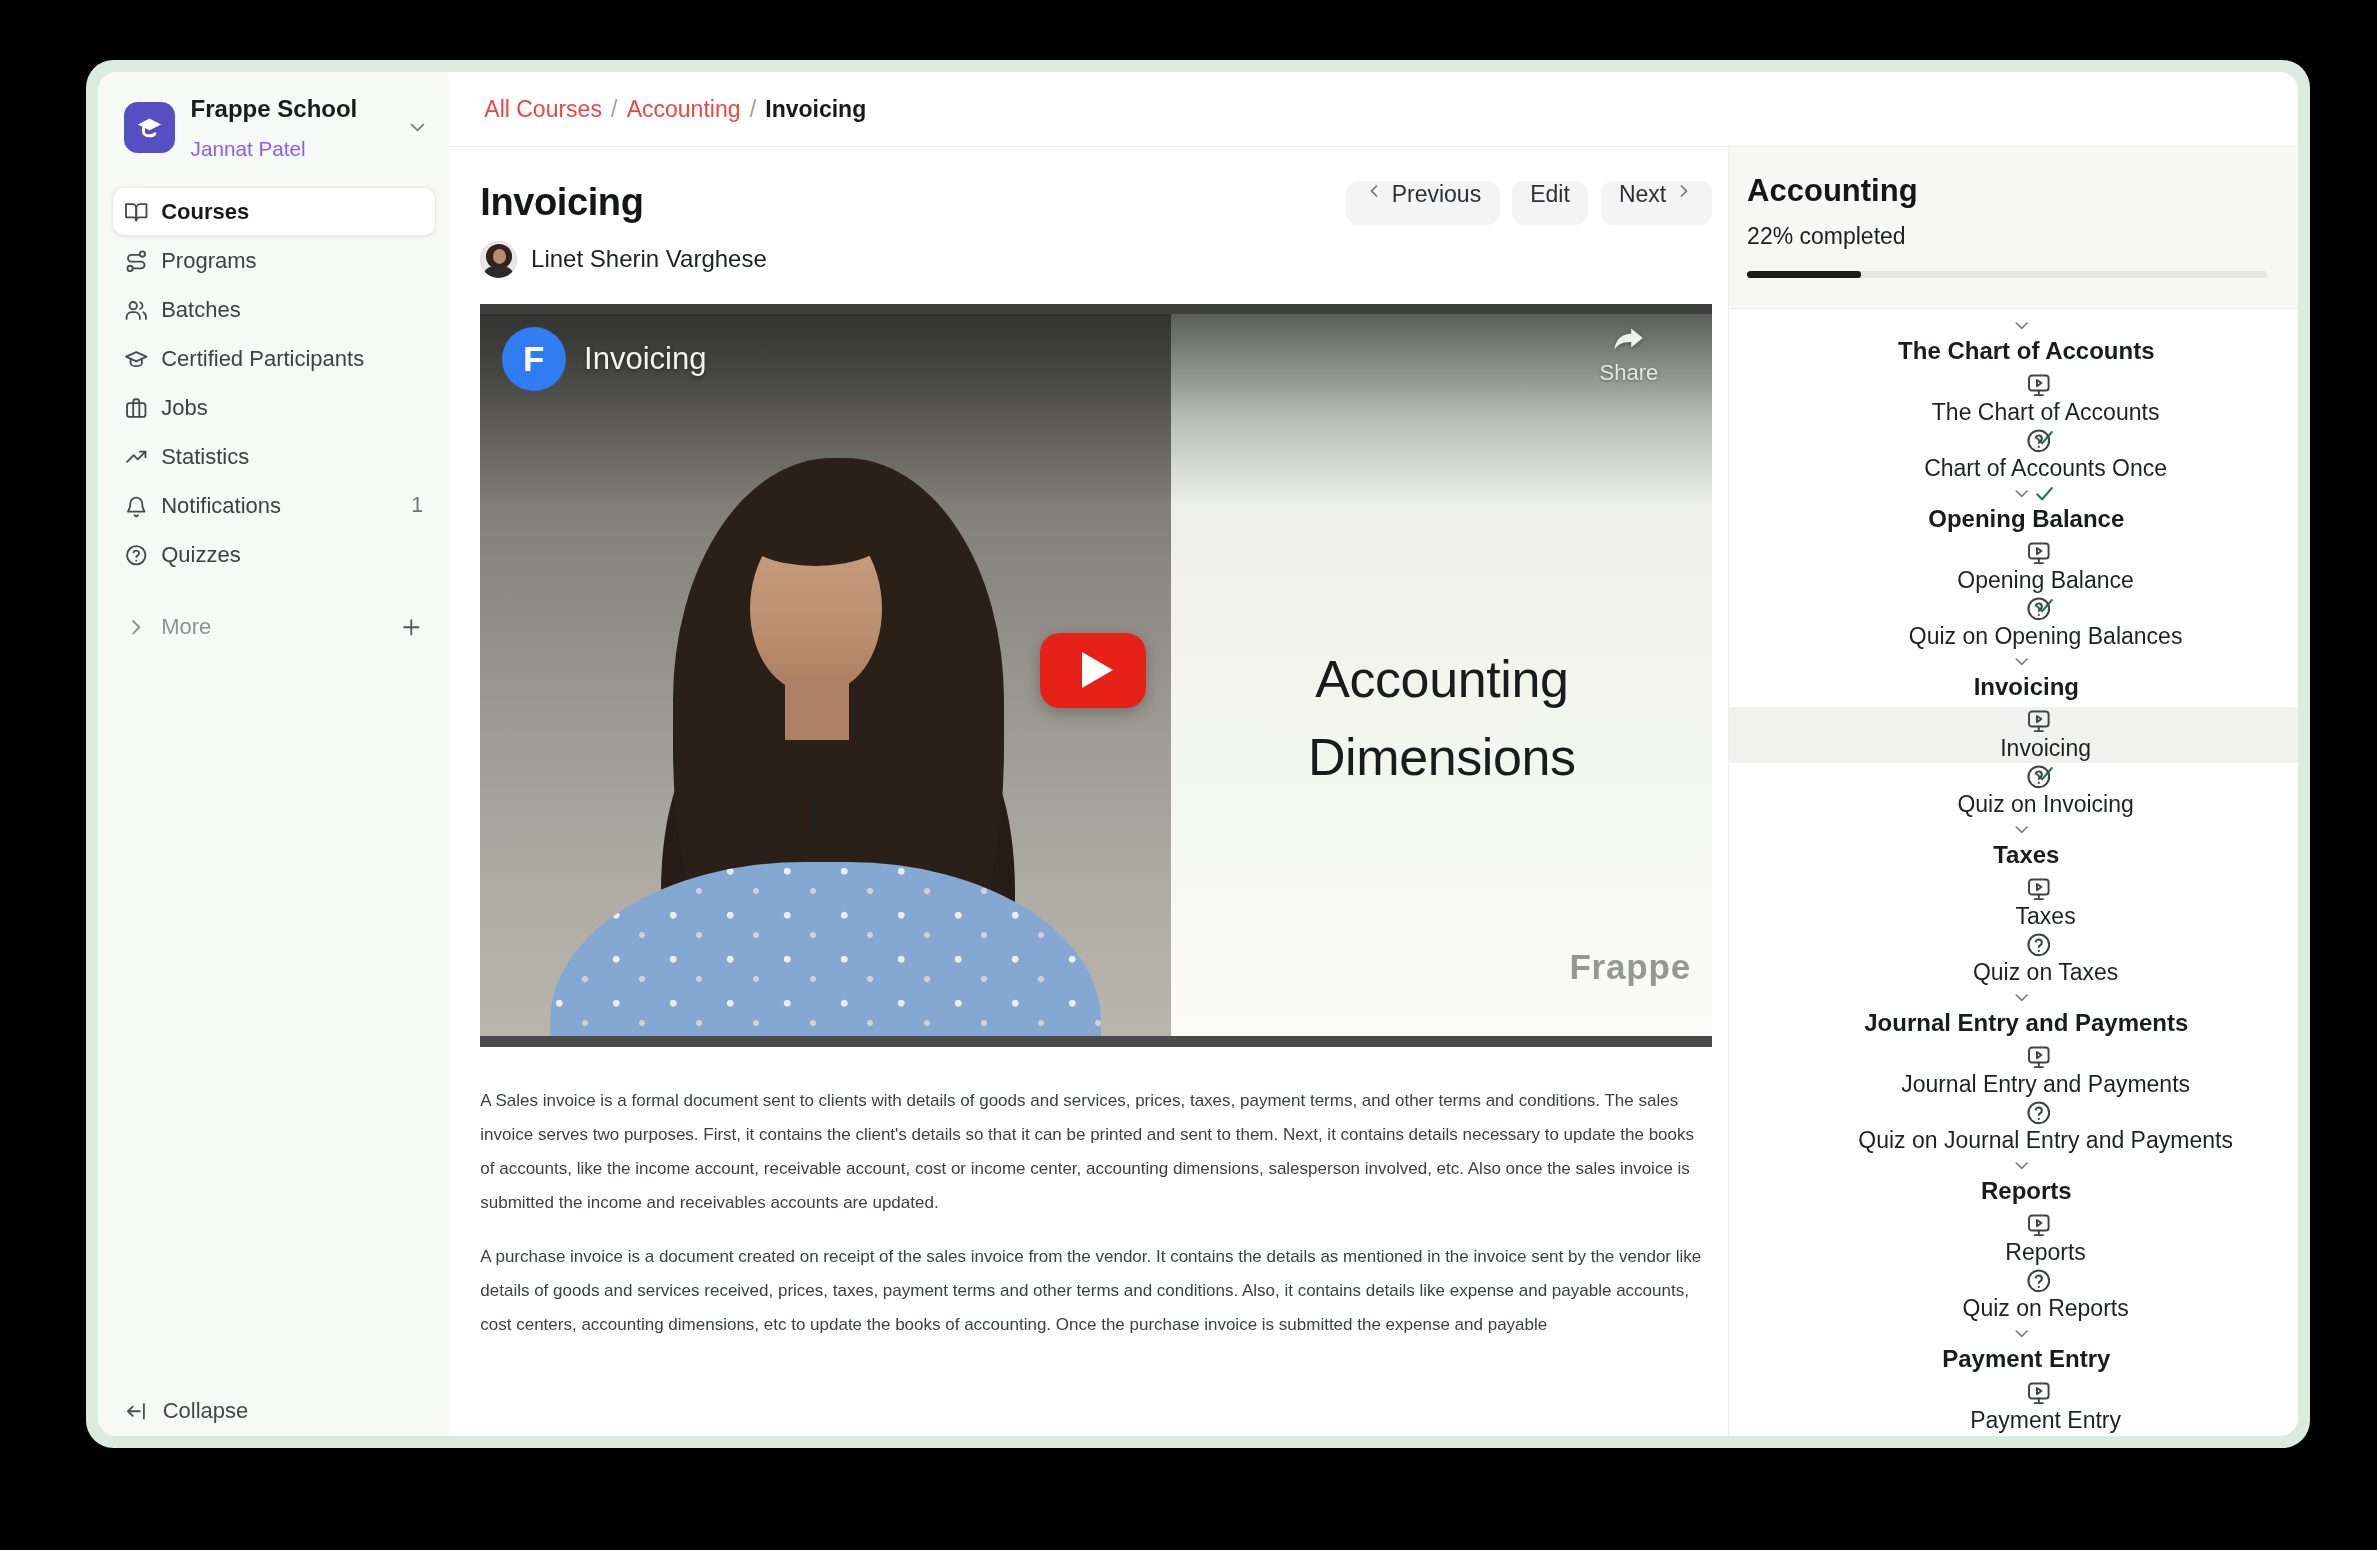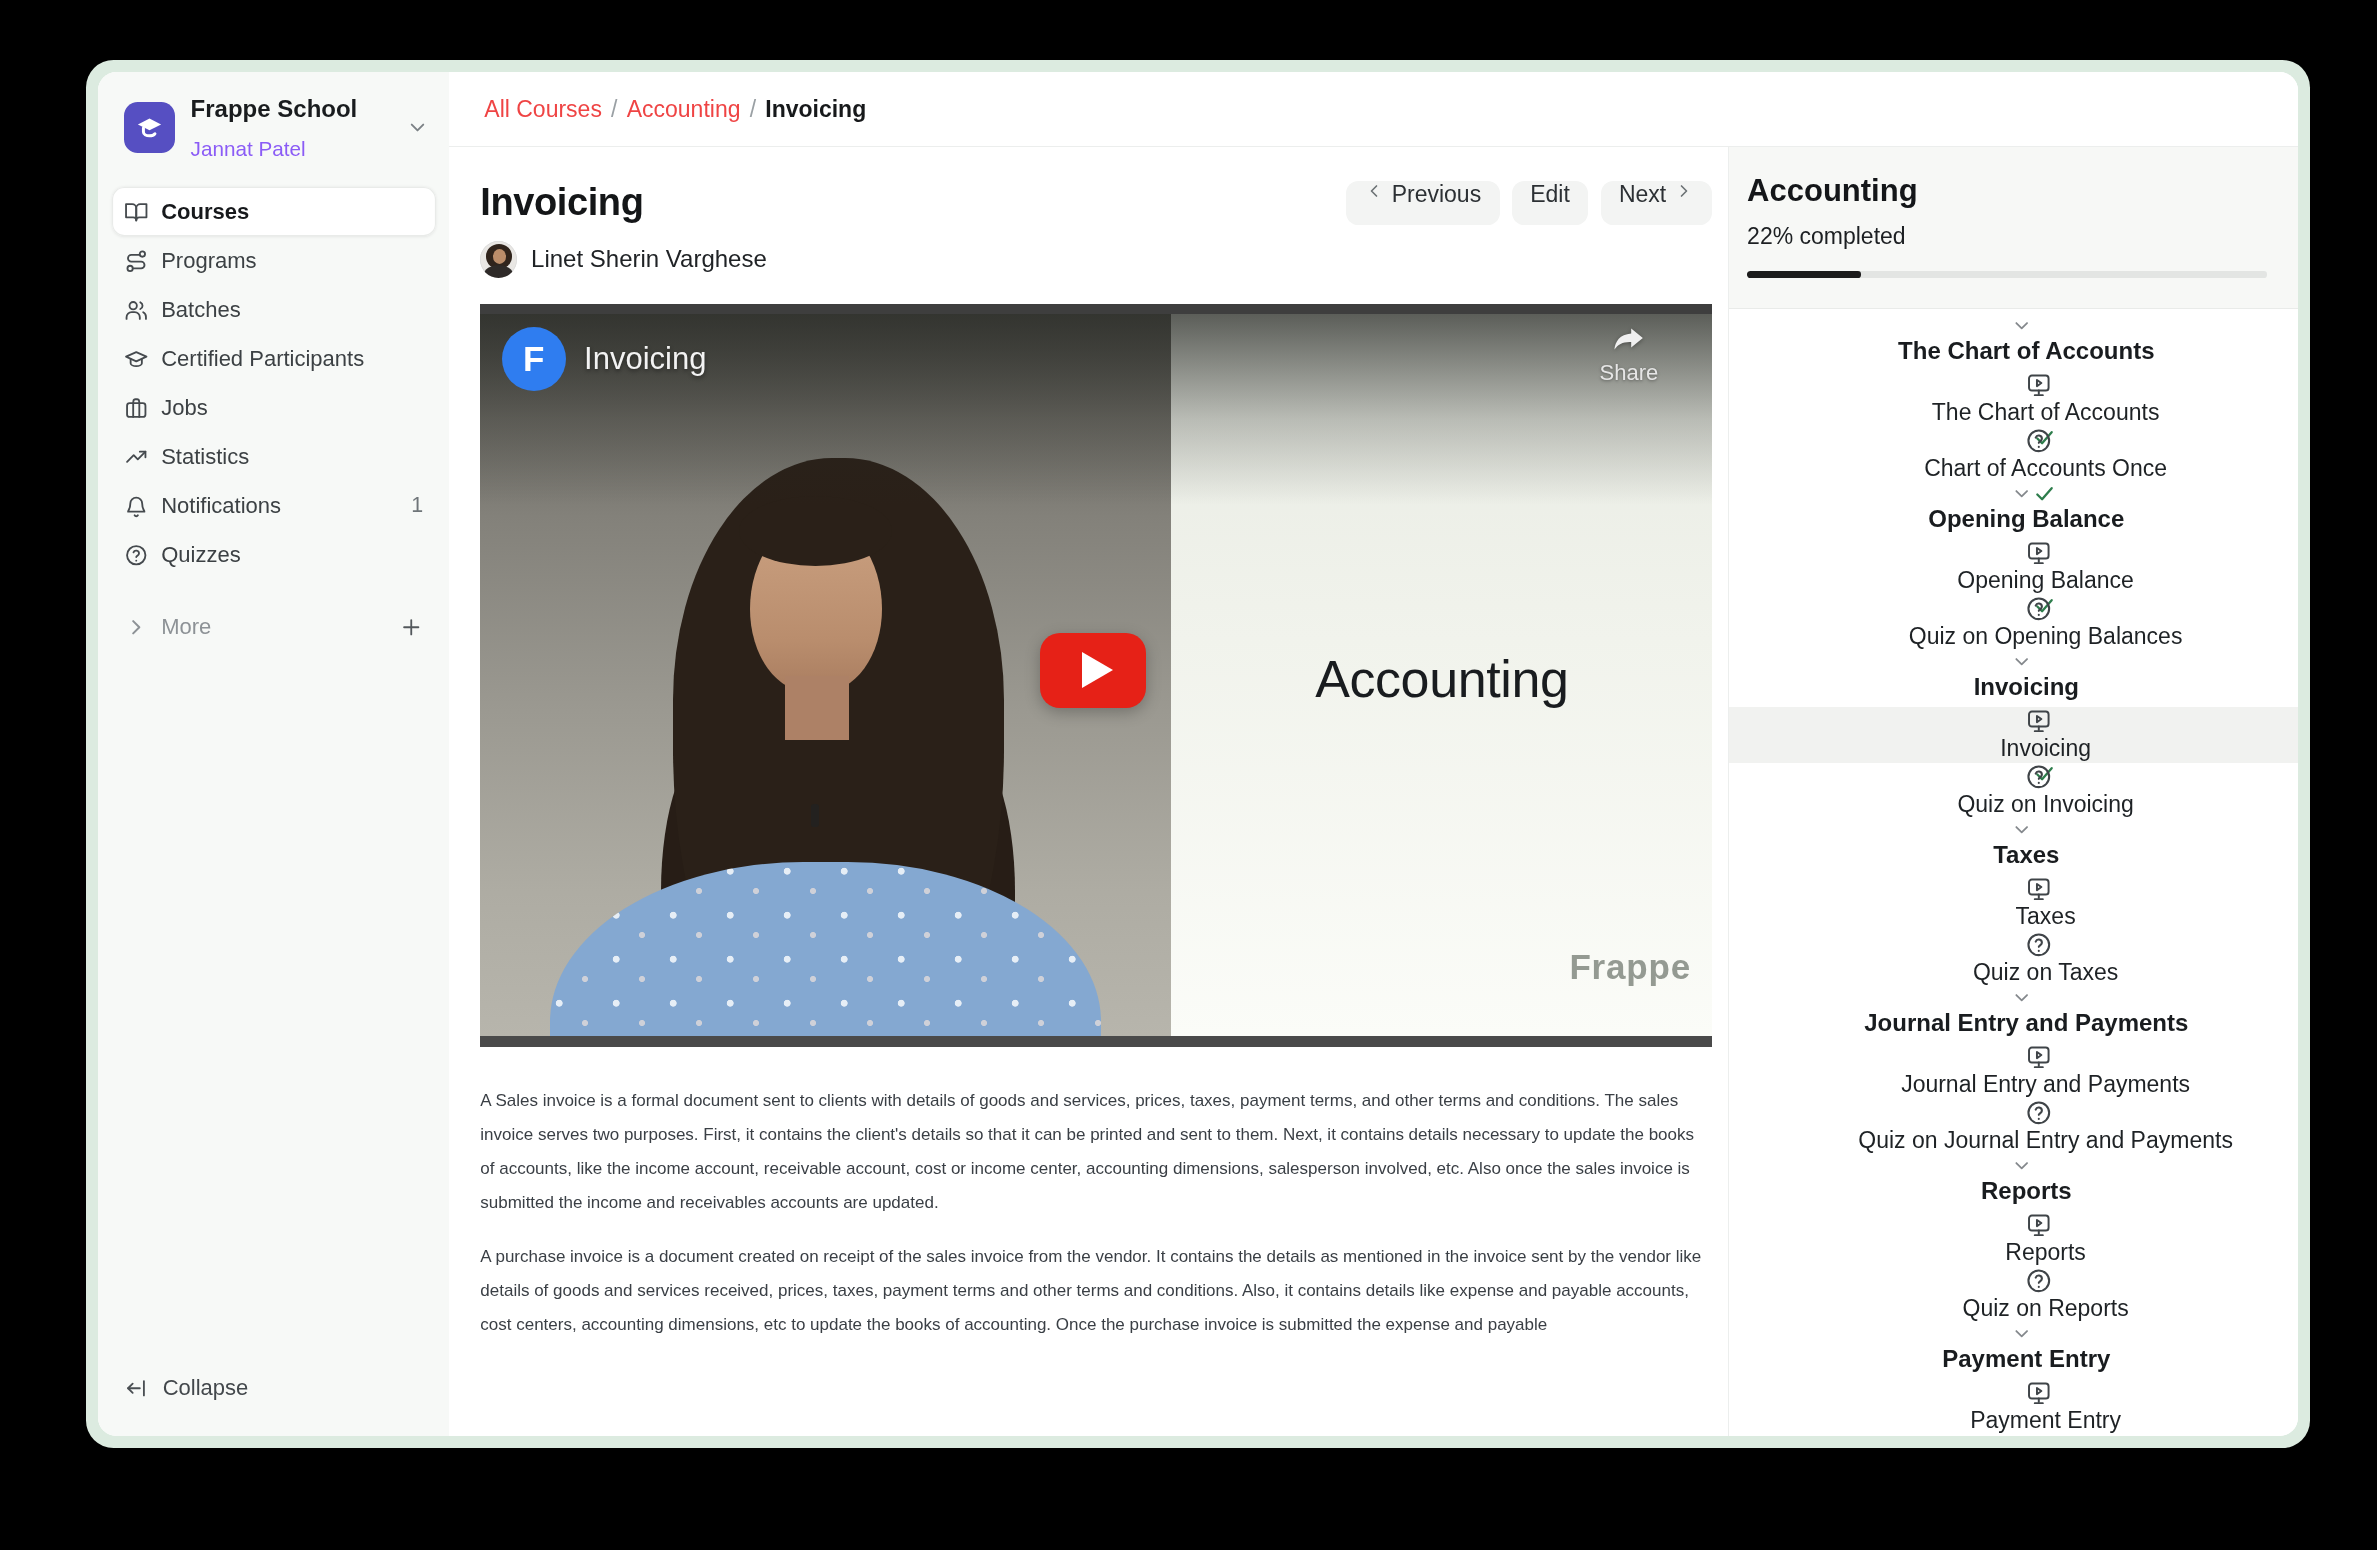--- a/index.html
+++ b/index.html
@@ -18,21 +18,21 @@
   .ws-chev{margin-left:auto;width:23px;height:23px;color:#7c8286;}
   .nav{margin-top:27.6px;padding:0 13.8px;}
   .nav-row{height:49px;border-radius:12.3px;display:flex;align-items:center;padding:0 12.3px;font-size:22px;color:#3c4144;cursor:default;}
   .nav-row .nicon{width:24.5px;height:24.5px;color:#454a4e;flex:0 0 24.5px;}
   .nav-row .nlabel{margin-left:12.3px;white-space:nowrap;}
   .nav-row.active{background:#fff;box-shadow:0 0.8px 3.1px rgba(0,0,0,.08), inset 0 0 0 1.1px #e9ebe9;font-weight:700;color:#17191c;}
   .nav-badge{margin-left:auto;color:#6f7579;font-size:21.4px;}
   .more-row{margin-top:23px;color:#8d9296;}
   .more-row .nicon{color:#8d9296;}
   .plus-btn{margin-left:auto;width:24.5px;height:24.5px;color:#53585c;}
-  .collapse-row{position:absolute;left:13.8px;right:13.8px;bottom:23px;height:49px;display:flex;align-items:center;padding:0 12.3px;font-size:22px;color:#43484c;}
+  .collapse-row{position:absolute;left:13.8px;right:13.8px;bottom:0;height:49px;display:flex;align-items:center;padding:0 12.3px;font-size:22px;color:#43484c;}
   .collapse-row .nicon{width:24.5px;height:24.5px;color:#4a4f53;}
   .collapse-row .nlabel{margin-left:13.8px;}
 
   
   .rightcol{flex:1;display:flex;flex-direction:column;min-width:0;}
   .topbar{height:74px;flex:0 0 74px;border-bottom:1.5px solid #eceeed;display:flex;align-items:center;padding-left:35px;background:#fff;font-size:23px;}
   .crumb-link{color:#ef4444;}
   .crumb-sep{color:#9aa0a4;margin:0 9.2px;}
   .crumb-cur{color:#17191b;font-weight:600;}
   .body-row{flex:1;display:flex;min-height:0;}
@@ -324,20 +324,21 @@
                 <div class="p-hair"></div>
                 <div class="p-face"></div>
                 <div class="p-fringe"></div>
                 <div class="p-neck"></div>
                 <div class="p-body"></div>
                 <div class="p-mic"></div>
               </div>
               <div class="v-right">
                 <div class="slide-text">
                   <div>Accounting</div>
+                  <div>Dimensions</div>
                 </div>
                 <div class="watermark">Frappe</div>
               </div>
               <div class="v-shade"></div>
               <div class="v-title">
                 <div class="v-channel">F</div>
                 <div class="v-title-text">Invoicing</div>
               </div>
               <div class="v-share">
                 <svg class="sicon" viewBox="0 0 24 24">

